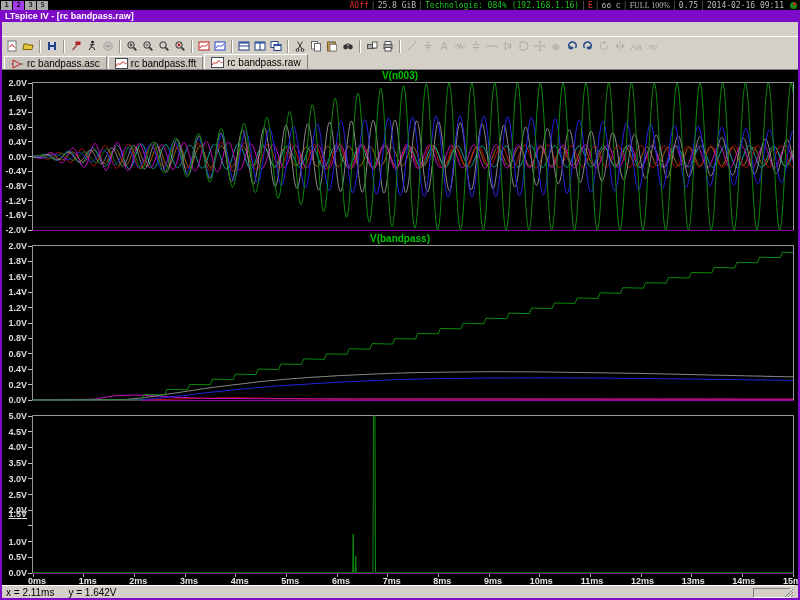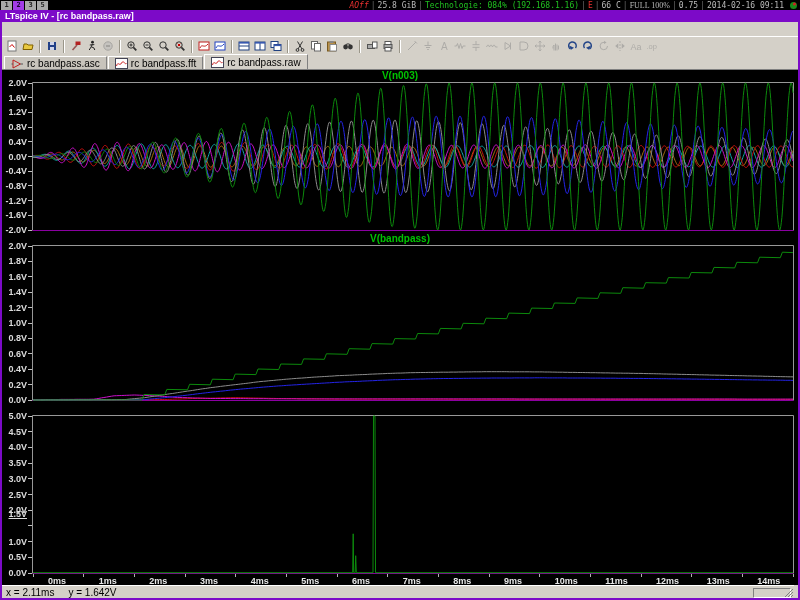--- a/index.html
+++ b/index.html
@@ -44,22 +44,22 @@
   #plot-area { position:absolute; left:0; top:60px; width:796px; height:515px; background:#000; overflow:hidden; }
   .pane-title { position:absolute; left:0; width:796px; height:12px; text-align:center;
                 font:bold 10px "Liberation Sans", sans-serif; color:#00c400; line-height:12px; }
   .pane-svg { position:absolute; left:30px; width:762px; }
   .gutter { position:absolute; left:0; width:30px; }
   .ylabel { position:absolute; right:5px; transform:translateY(-50%);
             font:bold 9px "Liberation Sans", sans-serif; color:#dcdcdc; white-space:nowrap; }
   .ytick  { position:absolute; right:0; width:4px; height:1px; background:#c0c0c0; }
   #xaxis { position:absolute; left:0; top:504px; width:796px; height:11px; }
   .xtick { position:absolute; top:0; width:1px; height:3px; background:#b0b0b0; }
-  .xlabel { position:absolute; top:2px; width:26px; text-align:left;
-            font:bold 9px "Liberation Sans", sans-serif; color:#e8e8e8;margin-left:28px; }
+  .xlabel { position:absolute; top:2px; width:26px; text-align:right;
+            font:bold 9px "Liberation Sans", sans-serif; color:#e8e8e8; }
 
   
   #statusbar { position:absolute; left:0; top:575px; width:792px; height:13px; background:#d4d0c8;
                border-top:1px solid #fff; font:10px "Liberation Sans", sans-serif; color:#000;
                display:flex; align-items:center; }
   #status-x { margin-left:4px; }
   #status-y { margin-left:14px; }
   #status-panel { position:absolute; right:3px; top:2px; width:38px; height:10px;
                   border:1px solid; border-color:#808080 #fff #fff #808080; }
   #resize-grip { position:absolute; right:0; bottom:0; width:10px; height:10px; }
@@ -68,29 +68,29 @@
 <body>
 
 <div id="wm-bar">
   <div id="wm-tags">
       <div class="tag">1</div>
       <div class="tag active">2</div>
       <div class="tag">3</div>
       <div class="tag">5</div>
     </div>
   <div id="wm-status">
-      <span style="color: rgb(232, 48, 48); font-style: italic;">AOff</span>
+      <span style="color: rgb(232, 48, 48);">AOff</span>
       <span class="wm-sep">|</span>
       <span style="color: rgb(187, 187, 187);">25.8 GiB</span>
       <span class="wm-sep">|</span>
       <span style="color: rgb(32, 192, 32);">Technologie: 084% (192.168.1.16)</span>
       <span class="wm-sep">|</span>
       <span style="color: rgb(232, 48, 48);">E</span>
       <span class="wm-sep">|</span>
-      <span style="color: rgb(187, 187, 187);">66 C</span>
+      <span style="color: rgb(187, 187, 187); font-family: Liberation Mono, monospace;">66 C</span>
       <span class="wm-sep">|</span>
       <span style="color: rgb(187, 187, 187); font-family: Liberation Serif, serif;">FULL 100%</span>
       <span class="wm-sep">|</span>
       <span style="color: rgb(187, 187, 187);">0.75</span>
       <span class="wm-sep">|</span>
       <span style="color: rgb(187, 187, 187);">2014-02-16 09:11</span>
     </div>
   <svg width="9" height="9" viewBox="0 0 9 9" style="margin:0 2px 0 3px">
     <circle cx="4.5" cy="4.5" r="3.5" fill="#1a8a1a"></circle>
       <circle cx="5.5" cy="3" r="1.6" fill="#c22"></circle>

